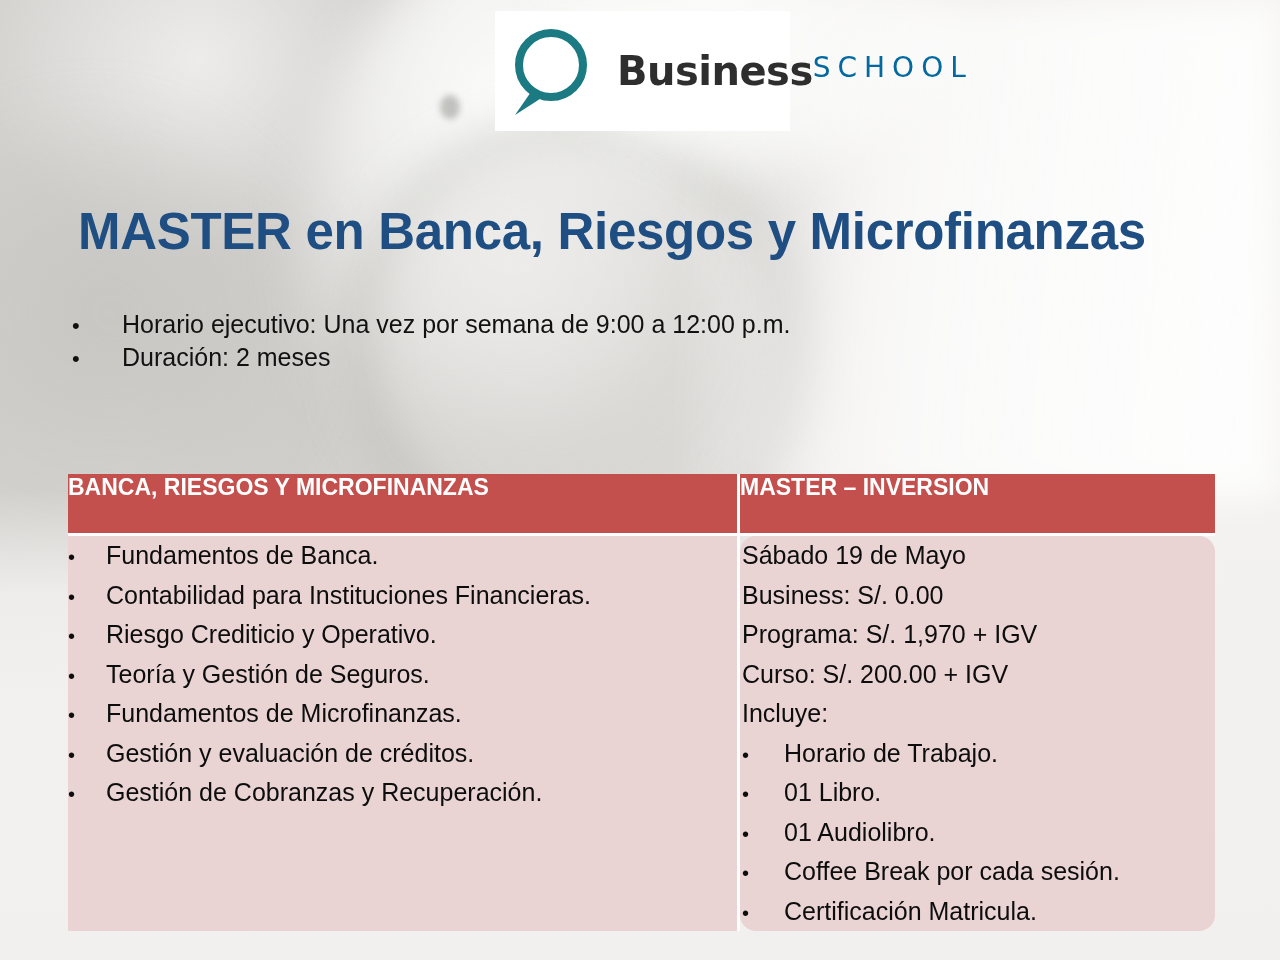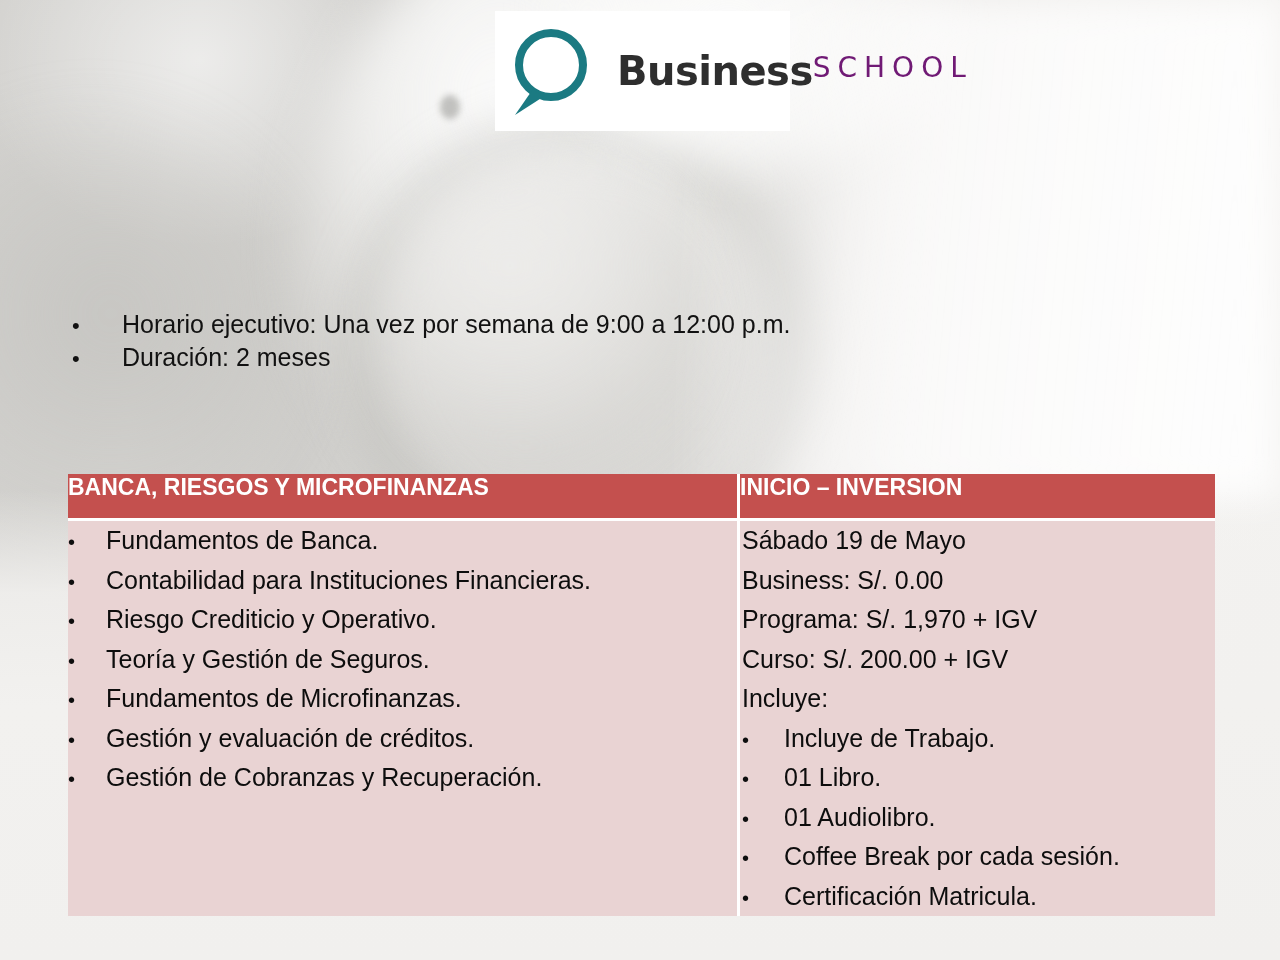--- a/index.html
+++ b/index.html
@@ -150,21 +150,21 @@
     font-family: "DejaVu Sans", sans-serif;
     font-size: 40px;
     font-weight: bold;
     color: #2e2e2e;
     letter-spacing: -0.5px;
   }
   .logo-school {
     font-family: "DejaVu Sans", sans-serif;
     font-size: 28px;
     font-weight: normal;
-    color: #701a75;
+    color: #0369a1;
     letter-spacing: 7px;
     margin-top: 3px;
   }
 
   
   .title {
     position: absolute;
     left: 78px;
     top: 205px;
     width: 1130px;
@@ -213,34 +213,34 @@
     padding: 0;
     vertical-align: top;
   }
   .th-cell {
     background: #c4504e;
     color: #ffffff;
     font-size: 23px;
     font-weight: bold;
     text-align: left;
     padding: 10px 0 11px 12px;
-    height: 47px;
+    height: 62px;
     box-sizing: border-box;
     border-right: 3px solid #ffffff;
     border-bottom: 3px solid #ffffff;
   }
   .th-cell.last { border-right: none; }
   .td-cell {
     background: #e9d3d3;
     padding: 12px 8px 16px 10px;
     box-sizing: border-box;
     border-right: 3px solid #ffffff;
     height: 390px;
   }
-  .td-cell.last { border-right: none; }
+  .td-cell.last { border-right: none; border-radius: 16px; }
 
   .col-left { width: 672px; }
   .col-right { width: 475px; }
 
   .bullet-row {
     display: flex;
     align-items: baseline;
     font-size: 25px;
     color: #0d0d0d;
     line-height: 1.58;
@@ -295,41 +295,42 @@
         <circle cx="42" cy="40" r="32" fill="none" stroke="#1b7a82" stroke-width="8"></circle>
         <path d="M24 64 L6 90 L34 72 Z" fill="#1b7a82"></path>
       </svg>
     </div>
     <div class="logo-wordmark">
       <div class="logo-business">Business</div>
       <div class="logo-school">SCHOOL</div>
     </div>
   </div>
 
+  <div class="title">MASTER en Banca, Riesgos y Microfinanzas</div>
 
   <div class="intro">
     <div class="intro-item">
       <span class="intro-bullet">•</span>
       <span class="intro-text">Horario ejecutivo: Una vez por semana de 9:00 a 12:00 p.m.</span>
     </div>
     <div class="intro-item">
       <span class="intro-bullet">•</span>
       <span class="intro-text">Duración: 2 meses</span>
     </div>
   </div>
 
   <table class="course-table">
     <colgroup>
       <col class="col-left">
       <col class="col-right">
     </colgroup>
     <thead>
       <tr>
         <th class="th-cell">BANCA, RIESGOS Y MICROFINANZAS</th>
-        <th class="th-cell last">INICIO – INVERSION</th>
+        <th class="th-cell last">MASTER – INVERSION</th>
       </tr>
     </thead>
     <tbody>
       <tr>
 
         <td class="td-cell">
           <div class="bullet-row">
             <span class="dot">•</span>
             <span class="txt">Fundamentos de Banca.</span>
           </div>
@@ -361,21 +362,21 @@
 
         <td class="td-cell last">
           <div class="plain-row">Sábado 19 de Mayo</div>
           <div class="plain-row">Business: S/. 0.00</div>
           <div class="plain-row">Programa: S/.  1,970 + IGV</div>
           <div class="plain-row">Curso: S/. 200.00 + IGV</div>
           <div class="plain-row">Incluye:</div>
 
           <div class="sub-bullet-row">
             <span class="dot">•</span>
-            <span class="txt">Incluye de Trabajo.</span>
+            <span class="txt">Horario de Trabajo.</span>
           </div>
           <div class="sub-bullet-row">
             <span class="dot">•</span>
             <span class="txt">01 Libro.</span>
           </div>
           <div class="sub-bullet-row">
             <span class="dot">•</span>
             <span class="txt">01 Audiolibro.</span>
           </div>
           <div class="sub-bullet-row">

